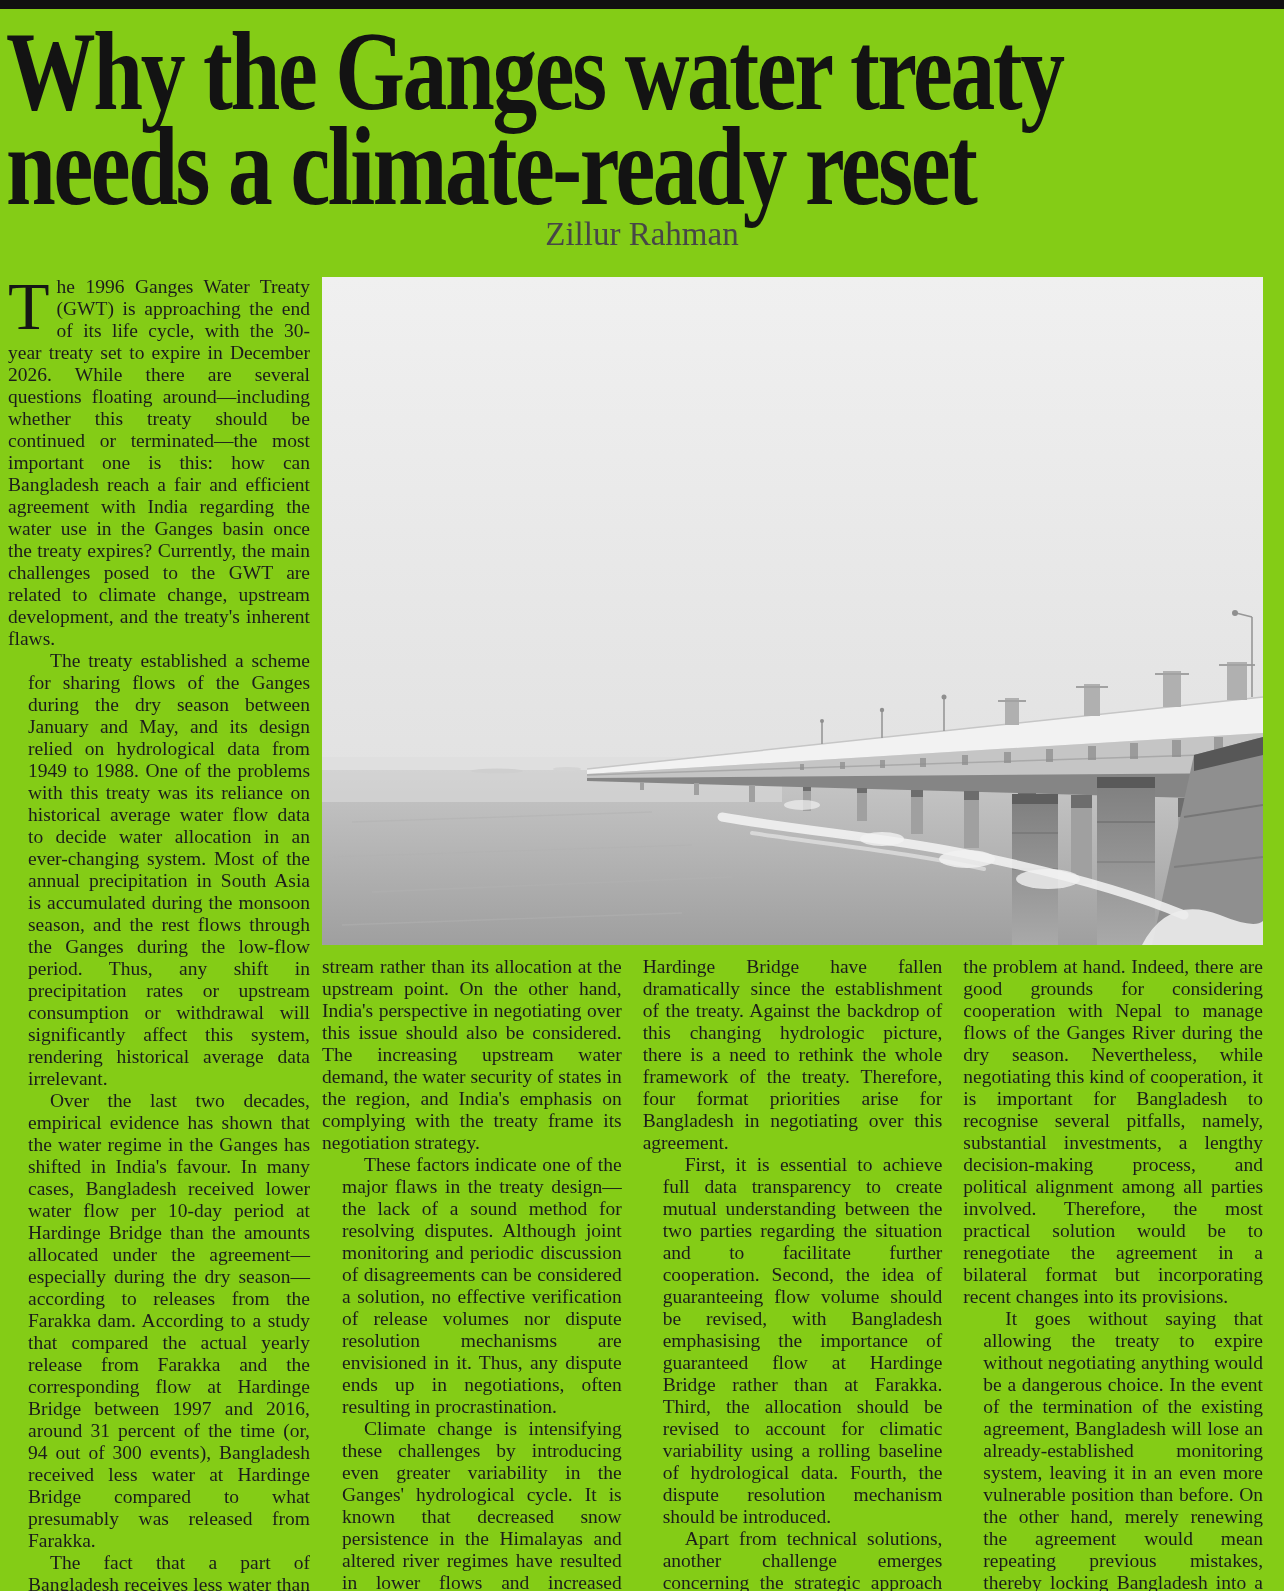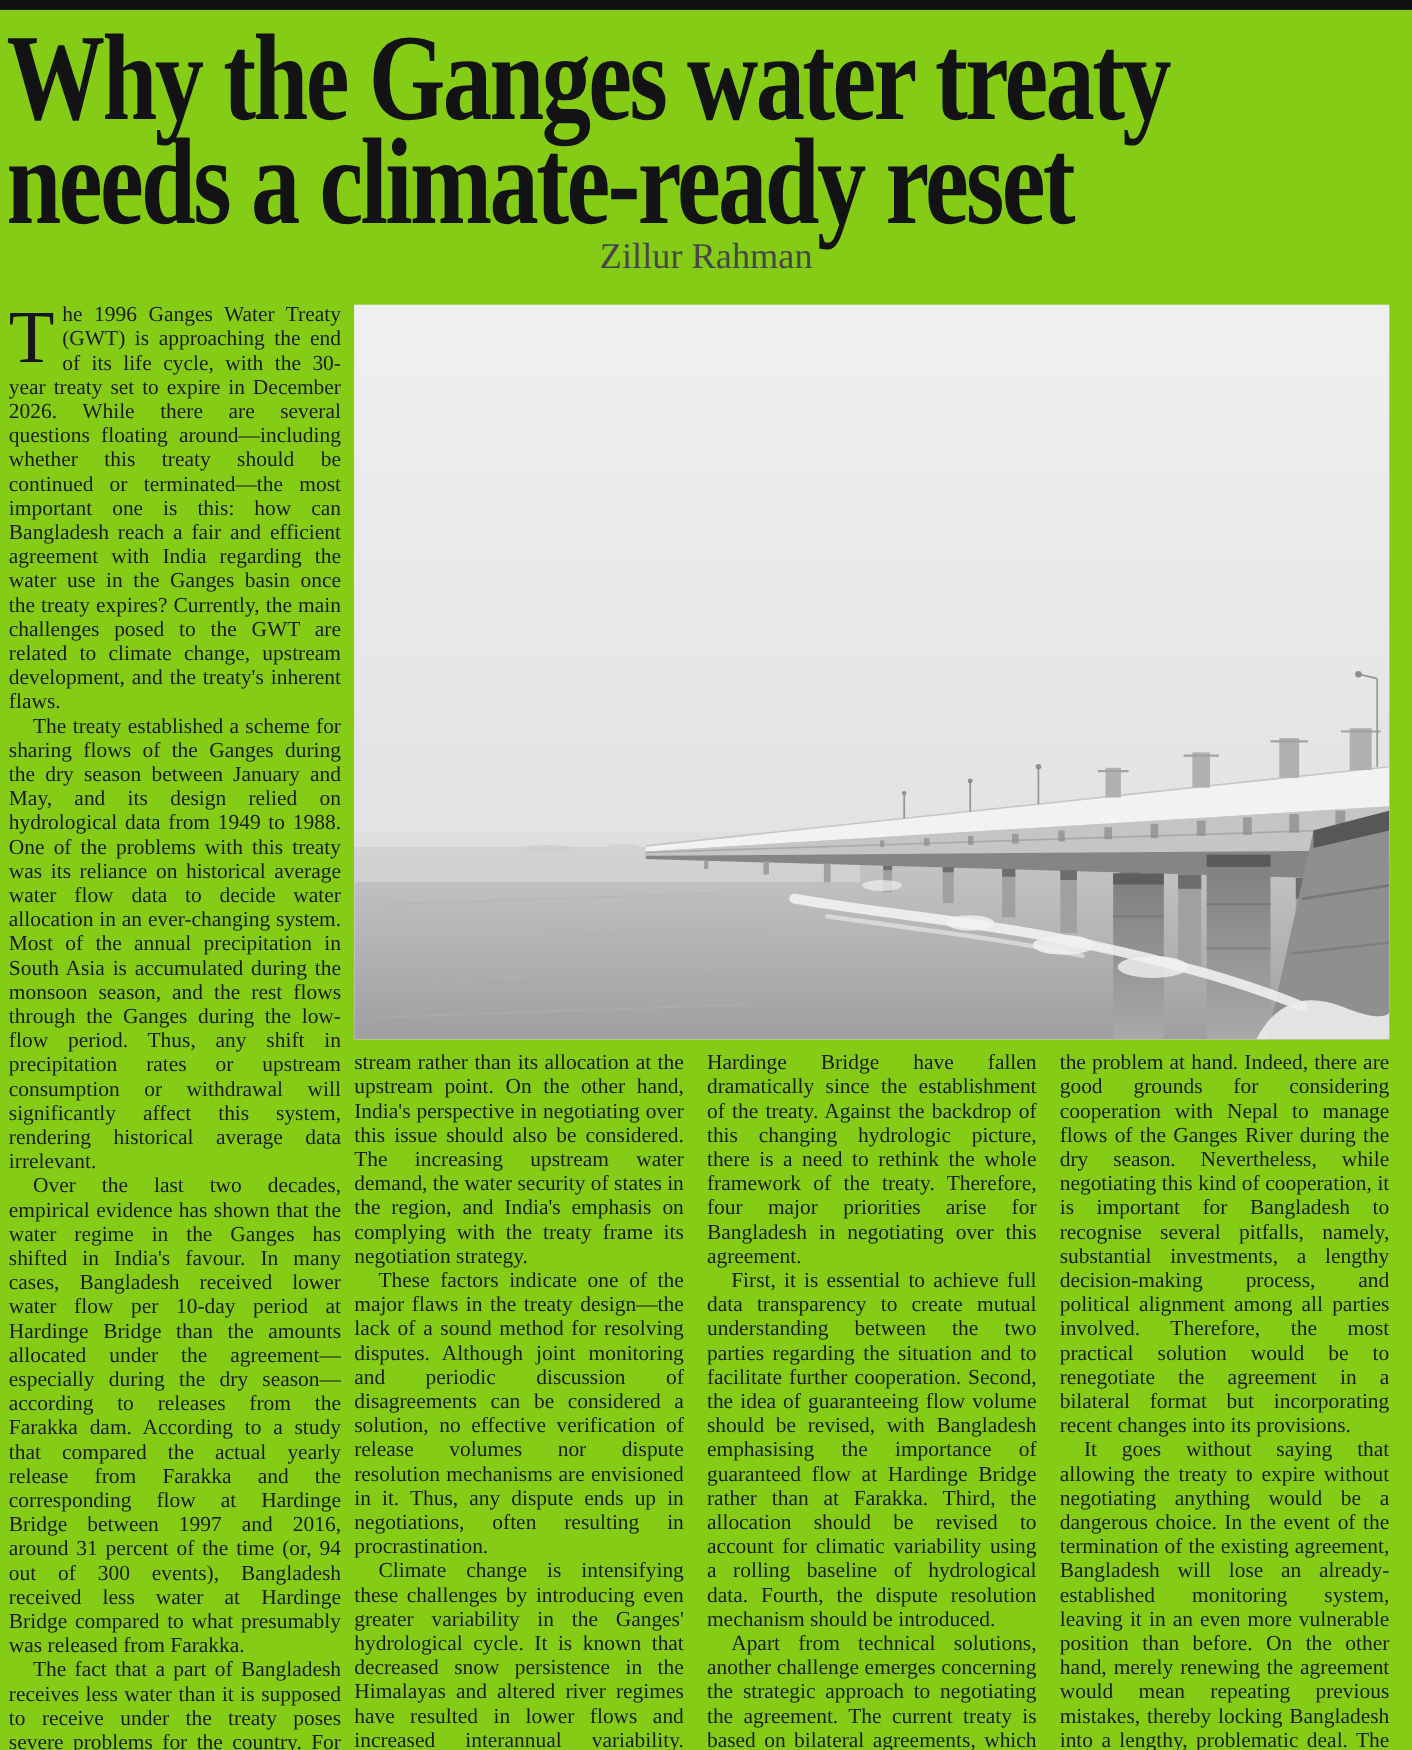--- a/index.html
+++ b/index.html
@@ -12,21 +12,21 @@
   .headline span{display:block;white-space:nowrap;}
   .byline{position:absolute;left:0;top:216px;width:1284px;text-align:center;
           font-size:33px;color:#474747;}
   .col{position:absolute;}
   .col-1{left:8px;top:276px;width:302px;}
   .photo-wrap{position:absolute;left:322px;top:277px;width:941px;height:668px;background:#e9e9e9;}
   .photo-wrap svg{display:block;width:100%;height:100%;}
   .lower-cols{position:absolute;left:322px;top:956px;width:941px;display:flex;gap:21px;}
   .lower-col{flex:1;min-width:0;}
   p.para{margin:0;text-align:justify;font-size:19.5px;line-height:22px;hyphens:none;}
-  p.indent{text-indent:22px;}
+  p.indent{text-indent:22px;margin-left:20px;}
   p.runs-on{text-align-last:justify;}
   .dropcap{float:left;font-size:68px;line-height:54px;padding:3px 7px 0 0;color:#161616;}
 </style>
 </head>
 <body>
 
 <div class="page">
 
   <div class="top-rule"></div>
 
@@ -175,21 +175,21 @@
     </svg>
   </div>
 
   <div class="lower-cols">
     <div class="lower-col">
       <p class="para">stream rather than its allocation at the upstream point. On the other hand, India's perspective in negotiating over this issue should also be considered. The increasing upstream water demand, the water security of states in the region, and India's emphasis on complying with the treaty frame its negotiation strategy.</p>
       <p class="para indent">These factors indicate one of the major flaws in the treaty design—the lack of a sound method for resolving disputes. Although joint monitoring and periodic discussion of disagreements can be considered a solution, no effective verification of release volumes nor dispute resolution mechanisms are envisioned in it. Thus, any dispute ends up in negotiations, often resulting in procrastination.</p>
       <p class="para indent runs-on">Climate change is intensifying these challenges by introducing even greater variability in the Ganges' hydrological cycle. It is known that decreased snow persistence in the Himalayas and altered river regimes have resulted in lower flows and increased interannual variability. According to research, flows at</p>
     </div>
     <div class="lower-col">
-      <p class="para">Hardinge Bridge have fallen dramatically since the establishment of the treaty. Against the backdrop of this changing hydrologic picture, there is a need to rethink the whole framework of the treaty. Therefore, four major priorities arise for Bangladesh in negotiating over this agreement.</p>
+      <p class="para">Hardinge Bridge have fallen dramatically since the establishment of the treaty. Against the backdrop of this changing hydrologic picture, there is a need to rethink the whole framework of the treaty. Therefore, four format priorities arise for Bangladesh in negotiating over this agreement.</p>
       <p class="para indent">First, it is essential to achieve full data transparency to create mutual understanding between the two parties regarding the situation and to facilitate further cooperation. Second, the idea of guaranteeing flow volume should be revised, with Bangladesh emphasising the importance of guaranteed flow at Hardinge Bridge rather than at Farakka. Third, the allocation should be revised to account for climatic variability using a rolling baseline of hydrological data. Fourth, the dispute resolution mechanism should be introduced.</p>
       <p class="para indent runs-on">Apart from technical solutions, another challenge emerges concerning the strategic approach to negotiating the agreement. The current treaty is based on bilateral agreements, which may be too limited to address</p>
     </div>
     <div class="lower-col">
       <p class="para">the problem at hand. Indeed, there are good grounds for considering cooperation with Nepal to manage flows of the Ganges River during the dry season. Nevertheless, while negotiating this kind of cooperation, it is important for Bangladesh to recognise several pitfalls, namely, substantial investments, a lengthy decision-making process, and political alignment among all parties involved. Therefore, the most practical solution would be to renegotiate the agreement in a bilateral format but incorporating recent changes into its provisions.</p>
       <p class="para indent">It goes without saying that allowing the treaty to expire without negotiating anything would be a dangerous choice. In the event of the termination of the existing agreement, Bangladesh will lose an already-established monitoring system, leaving it in an even more vulnerable position than before. On the other hand, merely renewing the agreement would mean repeating previous mistakes, thereby locking Bangladesh into a lengthy, problematic deal. The key lies somewhere.</p>
     </div>
   </div>
 
 </div>

